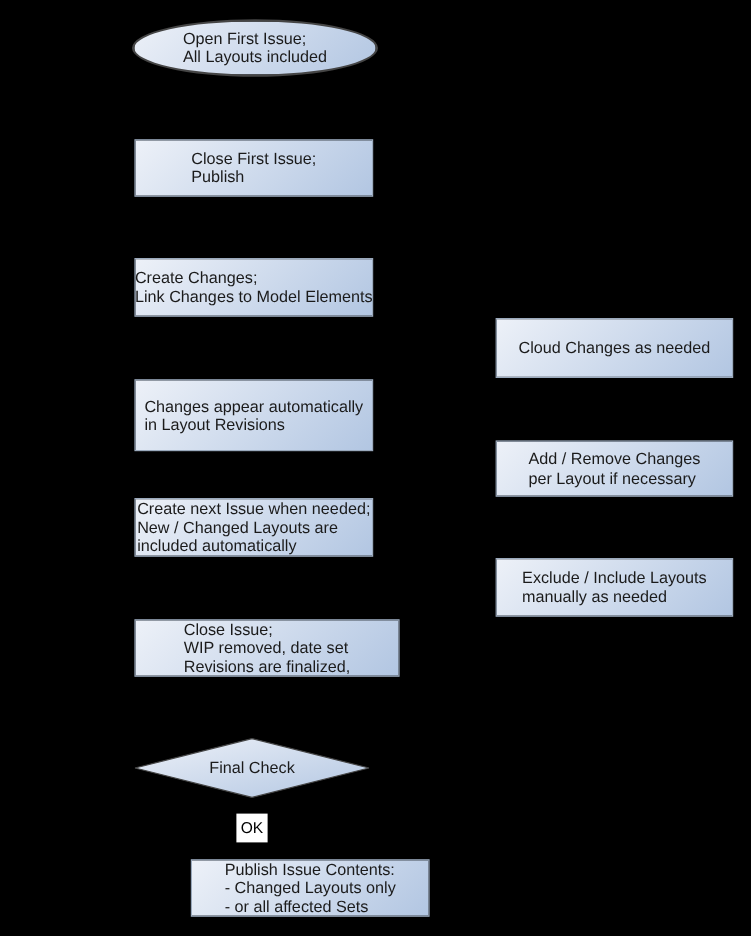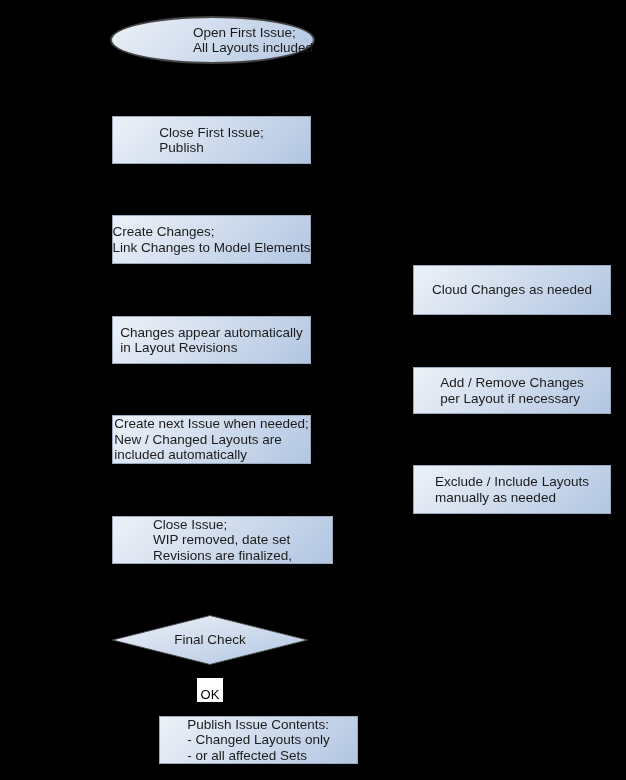--- a/index.html
+++ b/index.html
@@ -31,34 +31,33 @@
     box-sizing:border-box;
   }
   .rect{
     background:linear-gradient(135deg, var(--node-fill-light,#edf1f8) 0%, var(--node-fill-dark,#b2c6e2) 100%);
     border:1px solid var(--node-border,#9aa9bc);
   }
   .ellipse{
     background:linear-gradient(135deg, var(--node-fill-light,#edf1f8) 0%, var(--node-fill-dark,#b2c6e2) 100%);
     border:2px solid var(--ellipse-border,#454545);
     border-radius:50%;
-    justify-content:flex-end;
   }
   .txt{text-align:left;white-space:nowrap;}
   .diamond{position:absolute;}
   .diamond svg{display:block;}
   .diamond .overlay{
     position:absolute;inset:0;
     display:flex;align-items:center;justify-content:center;
   }
   .ok{
     position:absolute;
     background:var(--ok-background,#fff);
     color:var(--ok-text,#000);
-    display:flex;align-items:flex-end;justify-content:center;
+    display:flex;align-items:center;justify-content:center;
     font-size:13px;
   }
 </style>
 </head>
 <body>
 
 <div id="canvas">
 
   <div class="node ellipse" style="left:110px;top:16px;width:205px;height:48px;">
     <div class="txt">
@@ -74,21 +73,21 @@
     </div>
   </div>
 
   <div class="node rect" style="left:112px;top:215px;width:199px;height:49px;">
     <div class="txt">
       <div>Create Changes;</div>
       <div>Link Changes to Model Elements</div>
     </div>
   </div>
 
-  <div class="node rect" style="left:112px;top:316px;width:199px;height:48px;">
+  <div class="node rect" style="left:112px;top:316px;width:199px;height:60px;">
     <div class="txt">
       <div>Changes appear automatically</div>
       <div>in Layout Revisions</div>
     </div>
   </div>
 
   <div class="node rect" style="left:112px;top:415px;width:199px;height:49px;">
     <div class="txt">
       <div>Create next Issue when needed;</div>
       <div>New / Changed Layouts are</div>

